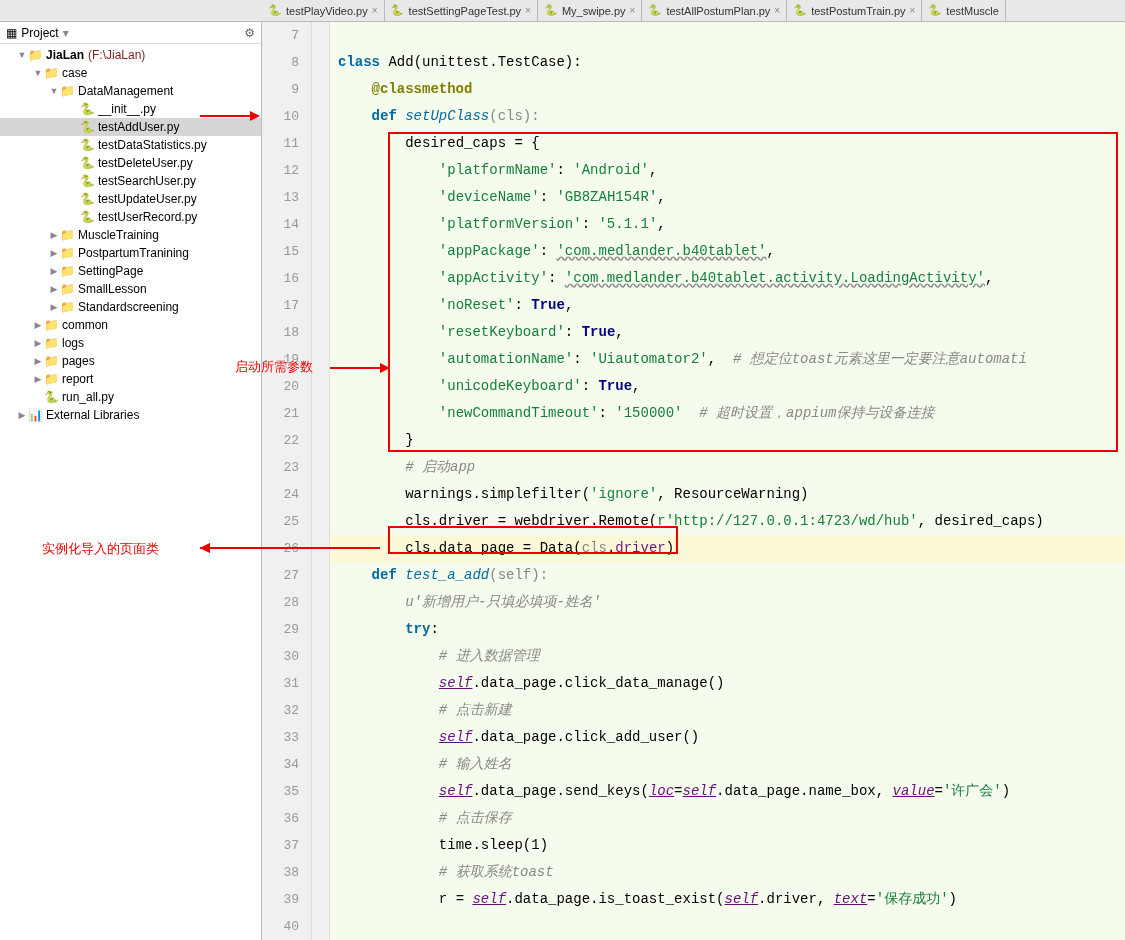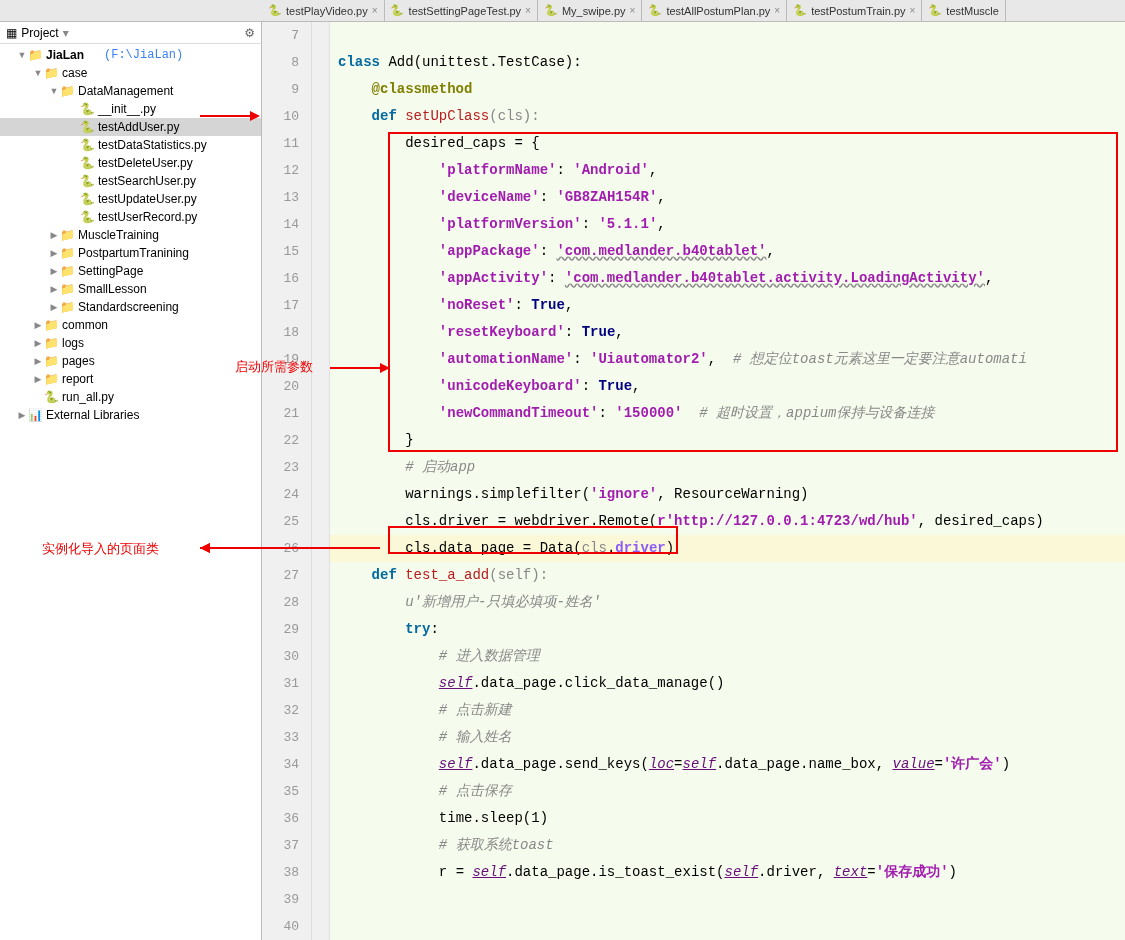--- a/index.html
+++ b/index.html
@@ -16,44 +16,44 @@
 .main { display: flex; flex: 1; overflow: hidden; }
 .sidebar { width: 262px; border-right: 1px solid #bbb; background: #fff; display: flex; flex-direction: column; }
 .sidebar-header { display: flex; align-items: center; padding: 2px 6px; border-bottom: 1px solid #ddd; height: 22px; font-size: 12px;}
 .sidebar-header .proj-icon { margin-right: 4px; }
 .sidebar-header .gear { margin-left: auto; color: #666;}
 .tree { flex: 1; overflow: auto; font-size: 12px; padding-top: 2px;}
 .tree-row { display: flex; align-items: center; height: 18px; padding-left: 4px; white-space: nowrap;}
 .tree-row.selected { background: #d5d5d5; }
 .tree-row .arrow { width: 12px; color: #888; text-align: center; font-size: 9px;}
 .tree-row .icon { width: 16px; display: inline-flex; justify-content: center; margin-right: 2px;}
-.tree-row .path { color: #3b82f6; margin-left: 20px; font-family: Liberation Mono, monospace;}
+.tree-row .path { color: #7f1d1d; margin-left: 4px;}
 .indent-1 { padding-left: 16px; }
 .indent-2 { padding-left: 32px; }
 .indent-3 { padding-left: 48px; }
 .indent-5 { padding-left: 80px; }
 
 
 .editor { flex: 1; display: flex; background: #f0f8e8; position: relative; font-family: "Courier New", monospace; font-size: 14px;}
 .gutter { width: 50px; background: #f0f0f0; border-right: 1px solid #ddd; text-align: right; padding-right: 12px; color: #999; font-size: 13px; line-height: 27px;}
 .gutter .ln { height: 27px; }
 .gutter-marks { width: 18px; background: #f0f0f0; border-right: 1px solid #e0e0e0;}
 .code { flex: 1; line-height: 27px; position: relative; background: #f5fbed;}
 .code-line { height: 27px; white-space: pre; padding-left: 8px;}
 .code-line.hl { background: #fbf8d8;}
 .kw { color: #0369a1; font-weight: bold;}
 .cls { color: #000; }
 .deco { color: #808000; font-weight: bold; }
-.fn { color: #b91c1c; }
+.fn { color: #0369a1; font-style: italic;}
 .param { color: #888;}
-.str { color: #a21caf; font-weight: bold;}
+.str { color: #15803d; font-weight: normal;}
 .lit { color: #000080; font-weight: bold;}
 .com { color: #888; font-style: italic;}
 .id2 { color: #660e7a; font-style: italic; text-decoration: underline;}
-.blueid { color: #8b5cf6; font-weight: bold;}
+.blueid { color: #701a75;}
 .underline { text-decoration: underline; text-decoration-color: #0000c8;}
 .wavy { text-decoration: wavy underline #888;}
 
 
 .redbox { position: absolute; border: 2px solid #e00; pointer-events: none;}
 .anno { position: absolute; color: #e00; font-size: 13px; font-family: "SimSun","Microsoft YaHei",sans-serif; pointer-events: none;}
 .arrow-svg { position: absolute; pointer-events: none;}
 </style>
 </head>
 <body>
@@ -262,20 +262,21 @@
 <div class="code-line">        <span class="com"># 启动app</span></div>
 <div class="code-line">        <span>warnings.simplefilter(</span><span class="str">'ignore'</span><span>, ResourceWarning)</span></div>
 <div class="code-line">        <span>cls.driver = webdriver.Remote(</span><span class="str">r'http://127.0.0.1:4723/wd/hub'</span><span>, desired_caps)</span></div>
 <div class="code-line hl">        <span>cls.data_page = Data(</span><span class="param">cls</span><span>.</span><span class="blueid underline">driver</span><span>)</span></div>
 <div class="code-line">    <span class="kw">def </span><span class="fn">test_a_add</span><span class="param">(self):</span></div>
 <div class="code-line">        <span class="com">u'新增用户-只填必填项-姓名'</span></div>
 <div class="code-line">        <span class="kw">try</span><span>:</span></div>
 <div class="code-line">            <span class="com"># 进入数据管理</span></div>
 <div class="code-line">            <span class="id2">self</span><span>.data_page.click_data_manage()</span></div>
 <div class="code-line">            <span class="com"># 点击新建</span></div>
+<div class="code-line">            <span class="id2">self</span><span>.data_page.click_add_user()</span></div>
 <div class="code-line">            <span class="com"># 输入姓名</span></div>
 <div class="code-line">            <span class="id2">self</span><span>.data_page.send_keys(</span><span class="id2">loc</span><span>=</span><span class="id2">self</span><span>.data_page.name_box, </span><span class="id2">value</span><span>=</span><span class="str">'许广会'</span><span>)</span></div>
 <div class="code-line">            <span class="com"># 点击保存</span></div>
 <div class="code-line">            <span>time.sleep(1)</span></div>
 <div class="code-line">            <span class="com"># 获取系统toast</span></div>
 <div class="code-line">            <span>r = </span><span class="id2">self</span><span>.data_page.is_toast_exist(</span><span class="id2">self</span><span>.driver, </span><span class="id2">text</span><span>=</span><span class="str">'保存成功'</span><span>)</span></div>
 
         <div class="redbox" style="left:58px; top:110px; width:730px; height:320px;"></div>
         <div class="redbox" style="left:58px; top:504px; width:290px; height:28px;"></div>
       </div>

